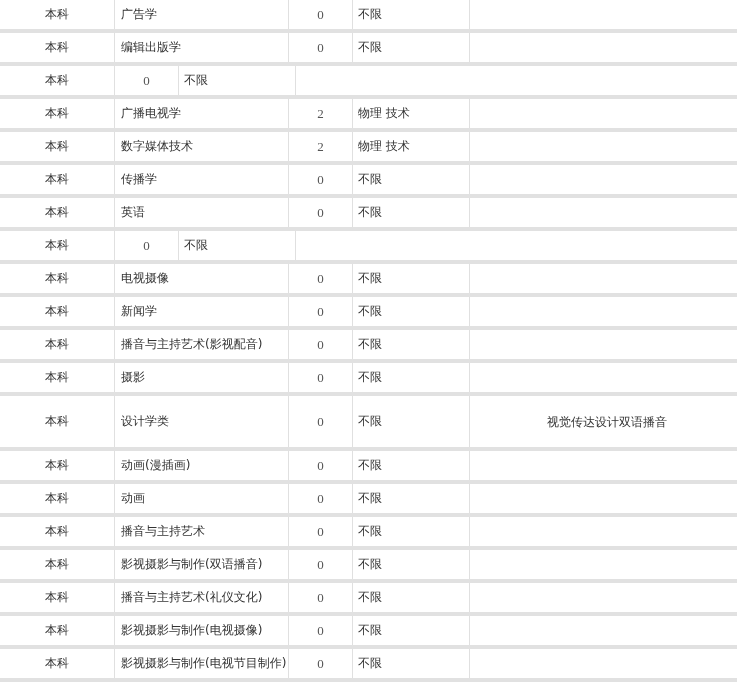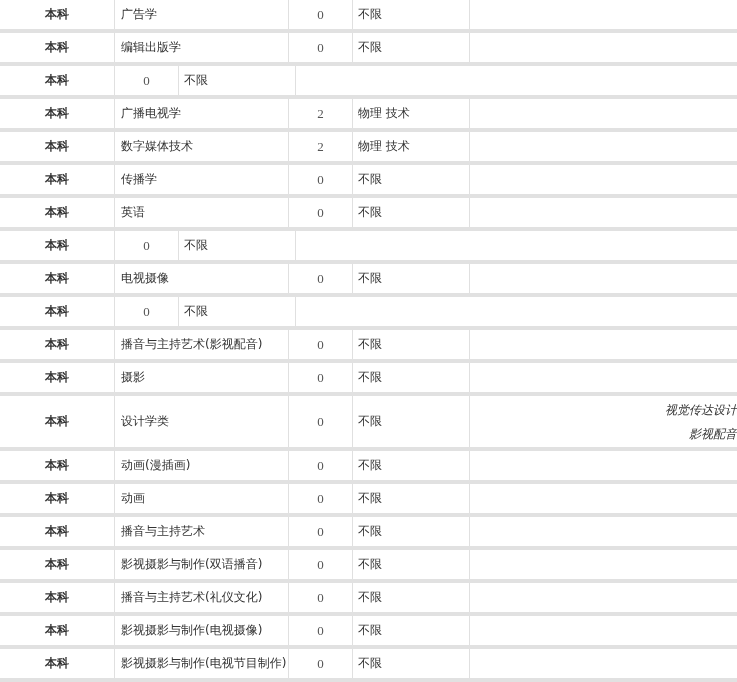--- a/index.html
+++ b/index.html
@@ -31,21 +31,20 @@
     align-items: center;
     overflow: hidden;
     white-space: nowrap;
     font-size: 12px;
     color: #333333;
   }
   .c-level {
     width: 115px;
     justify-content: center;
     border-right: 1px solid #e0e0e0;
-    font-weight: bold;
   }
   .c-major {
     width: 174px;
     padding-left: 6px;
     border-right: 1px solid #e0e0e0;
     text-align: center;
   }
   .c-count {
     width: 64px;
     justify-content: center;
@@ -55,24 +54,23 @@
     color: #555555;
   }
   .c-subjects {
     width: 117px;
     padding-left: 5px;
     border-right: 1px solid #e0e0e0;
   }
   .c-directions {
     flex: 1;
     padding-left: 7px;
-    flex-direction: column;
-    align-items: flex-end;
+    flex-direction: row;
+    align-items: center;
     justify-content: center;
-    font-style: italic;
   }
   .dir-line {
     line-height: 24px;
     font-size: 12px;
     color: #333333;
   }
 </style>
 </head>
 <body>
 
@@ -134,20 +132,21 @@
       </div>
       <div class="row">
         <div class="cell c-level">本科</div>
         <div class="cell c-major">电视摄像</div>
         <div class="cell c-count">0</div>
         <div class="cell c-subjects">不限</div>
         <div class="cell c-directions"></div>
       </div>
       <div class="row">
         <div class="cell c-level">本科</div>
+        <div class="cell c-major">新闻学</div>
         <div class="cell c-count">0</div>
         <div class="cell c-subjects">不限</div>
         <div class="cell c-directions"></div>
       </div>
       <div class="row">
         <div class="cell c-level">本科</div>
         <div class="cell c-major">播音与主持艺术(影视配音)</div>
         <div class="cell c-count">0</div>
         <div class="cell c-subjects">不限</div>
         <div class="cell c-directions"></div>
@@ -159,21 +158,21 @@
         <div class="cell c-subjects">不限</div>
         <div class="cell c-directions"></div>
       </div>
       <div class="row tall">
         <div class="cell c-level">本科</div>
         <div class="cell c-major">设计学类</div>
         <div class="cell c-count">0</div>
         <div class="cell c-subjects">不限</div>
         <div class="cell c-directions">
           <div class="dir-line">视觉传达设计</div>
-          <div class="dir-line">影视配音</div>
+          <div class="dir-line">双语播音</div>
         </div>
       </div>
       <div class="row">
         <div class="cell c-level">本科</div>
         <div class="cell c-major">动画(漫插画)</div>
         <div class="cell c-count">0</div>
         <div class="cell c-subjects">不限</div>
         <div class="cell c-directions"></div>
       </div>
       <div class="row">

